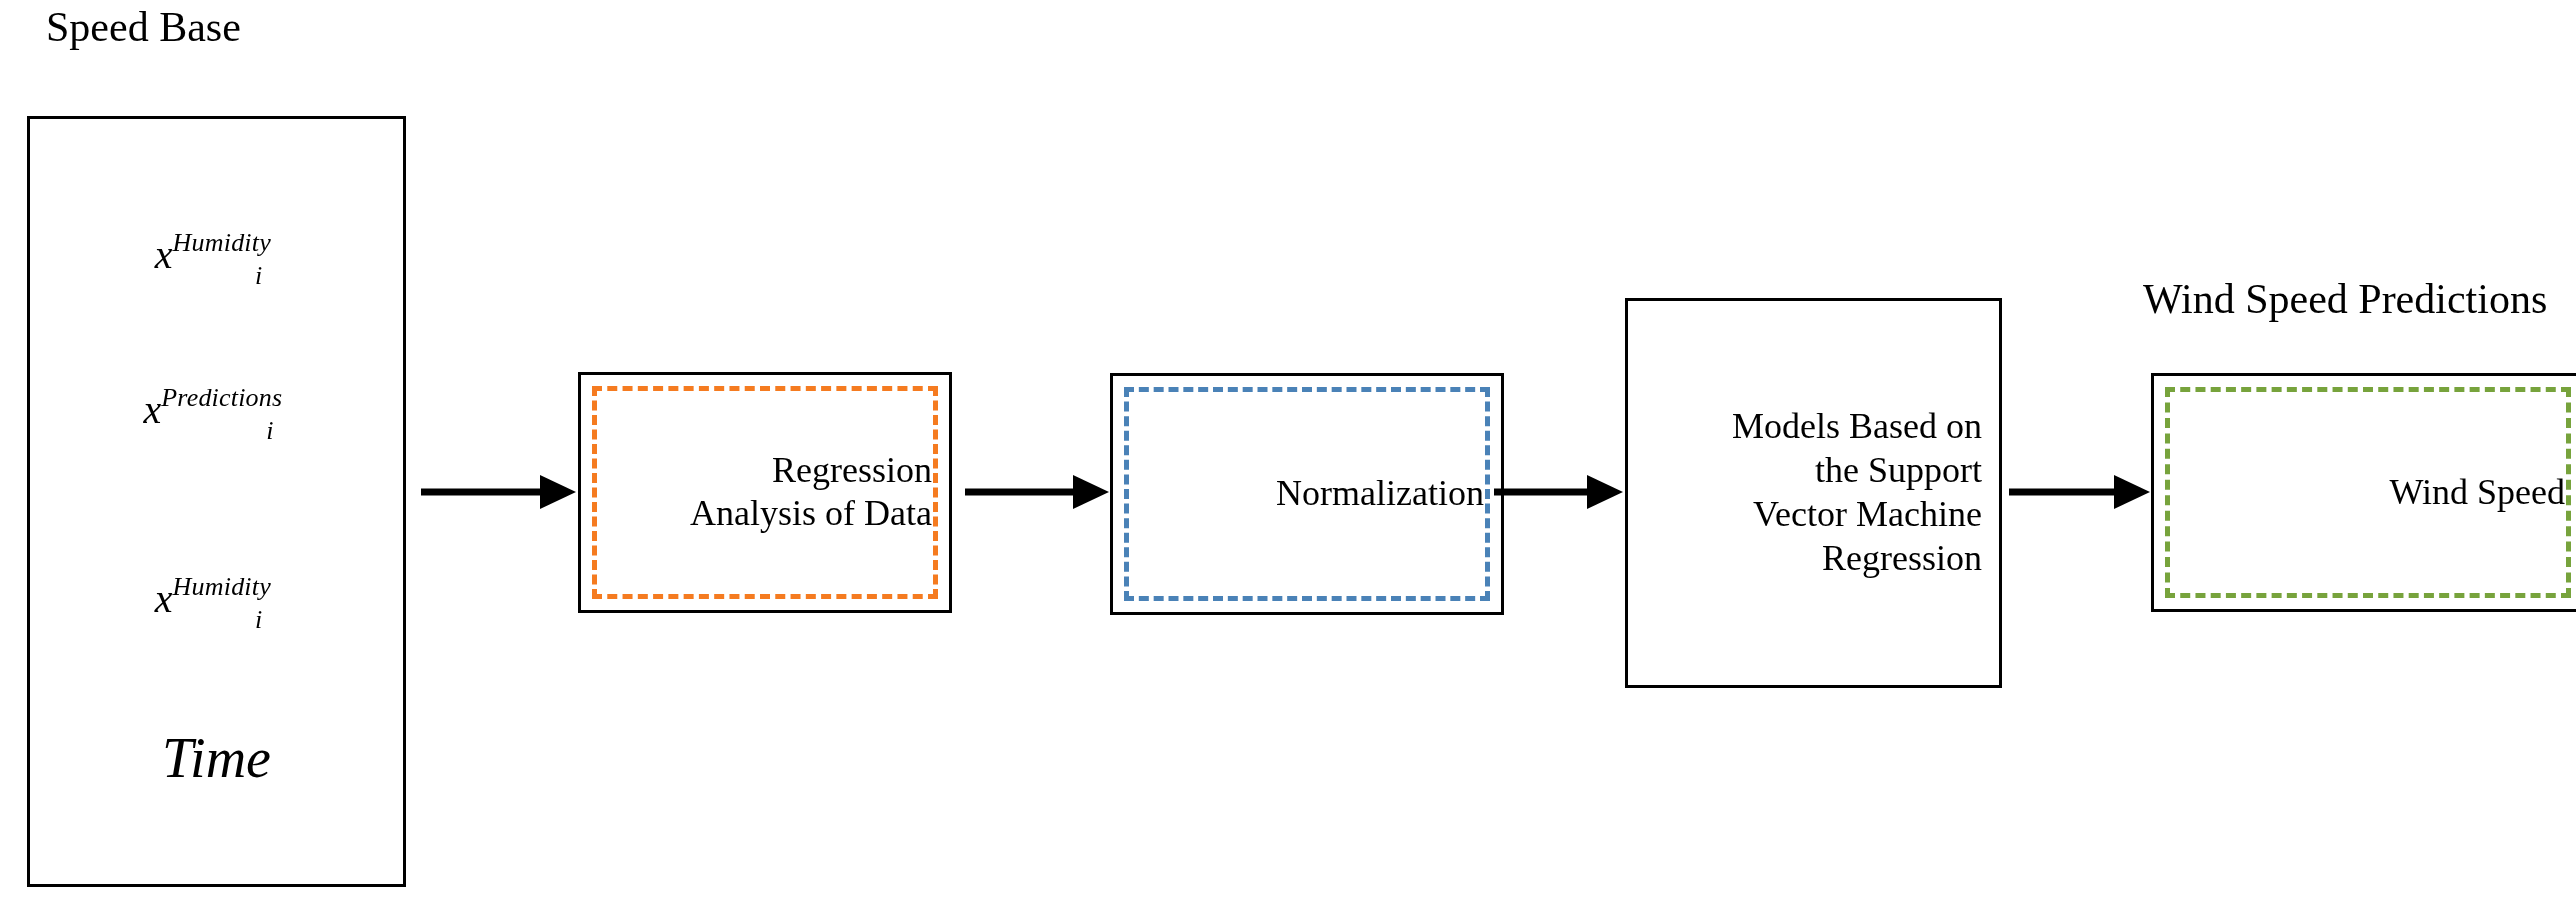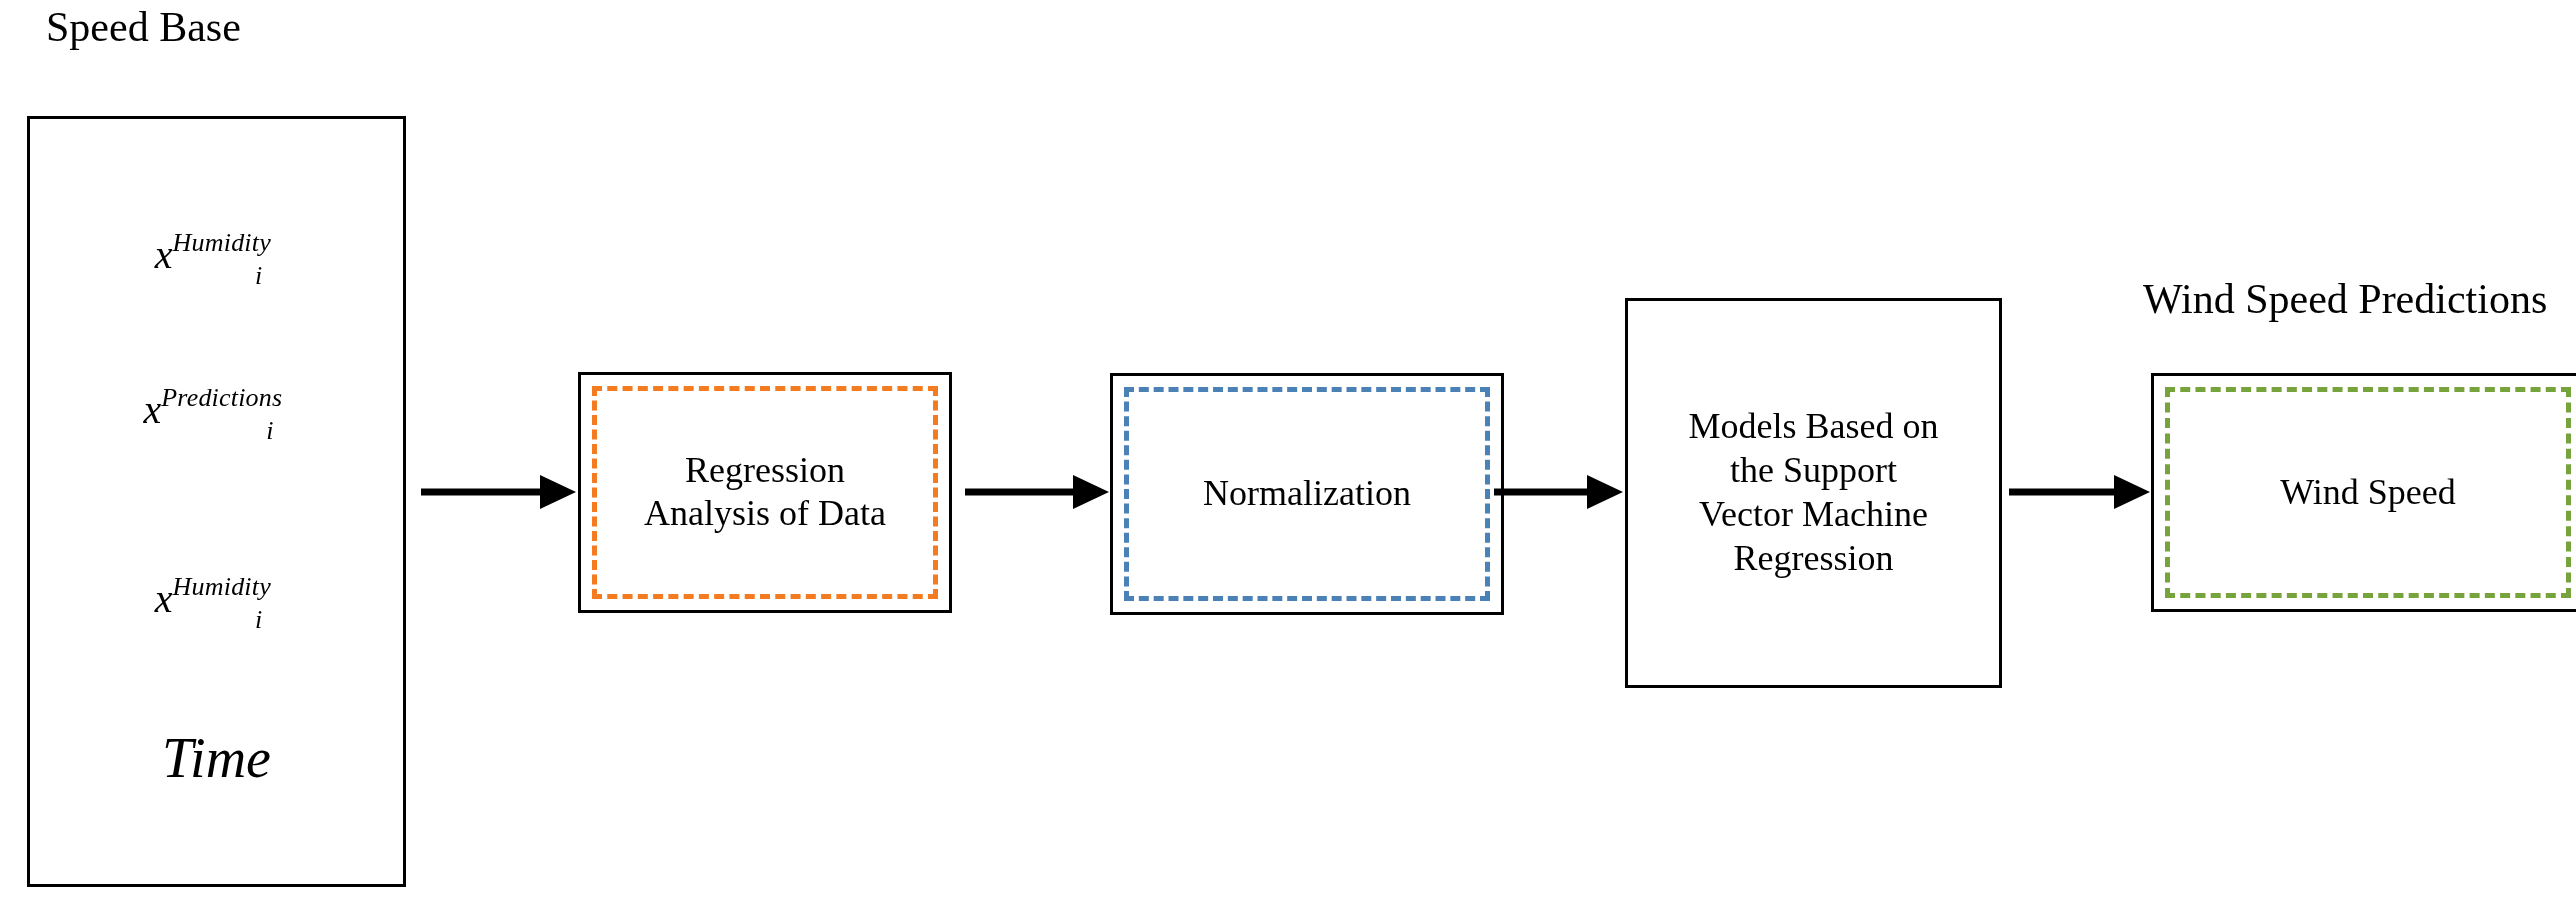--- a/index.html
+++ b/index.html
@@ -38,21 +38,21 @@
     pointer-events: none;
   }
 
   
   .box-text {
     position: absolute;
     left: 0;
     right: 0;
     top: 50%;
     transform: translateY(-50%);
-    text-align: center;
+    text-align: right;
     line-height: 1.22;
     font-size: 36px;
     padding: 0 17px;
     box-sizing: border-box;
   }
   .box-text .ln { display: block; white-space: nowrap; }
 
   .caption {
     position: absolute;
     font-size: 42px;

